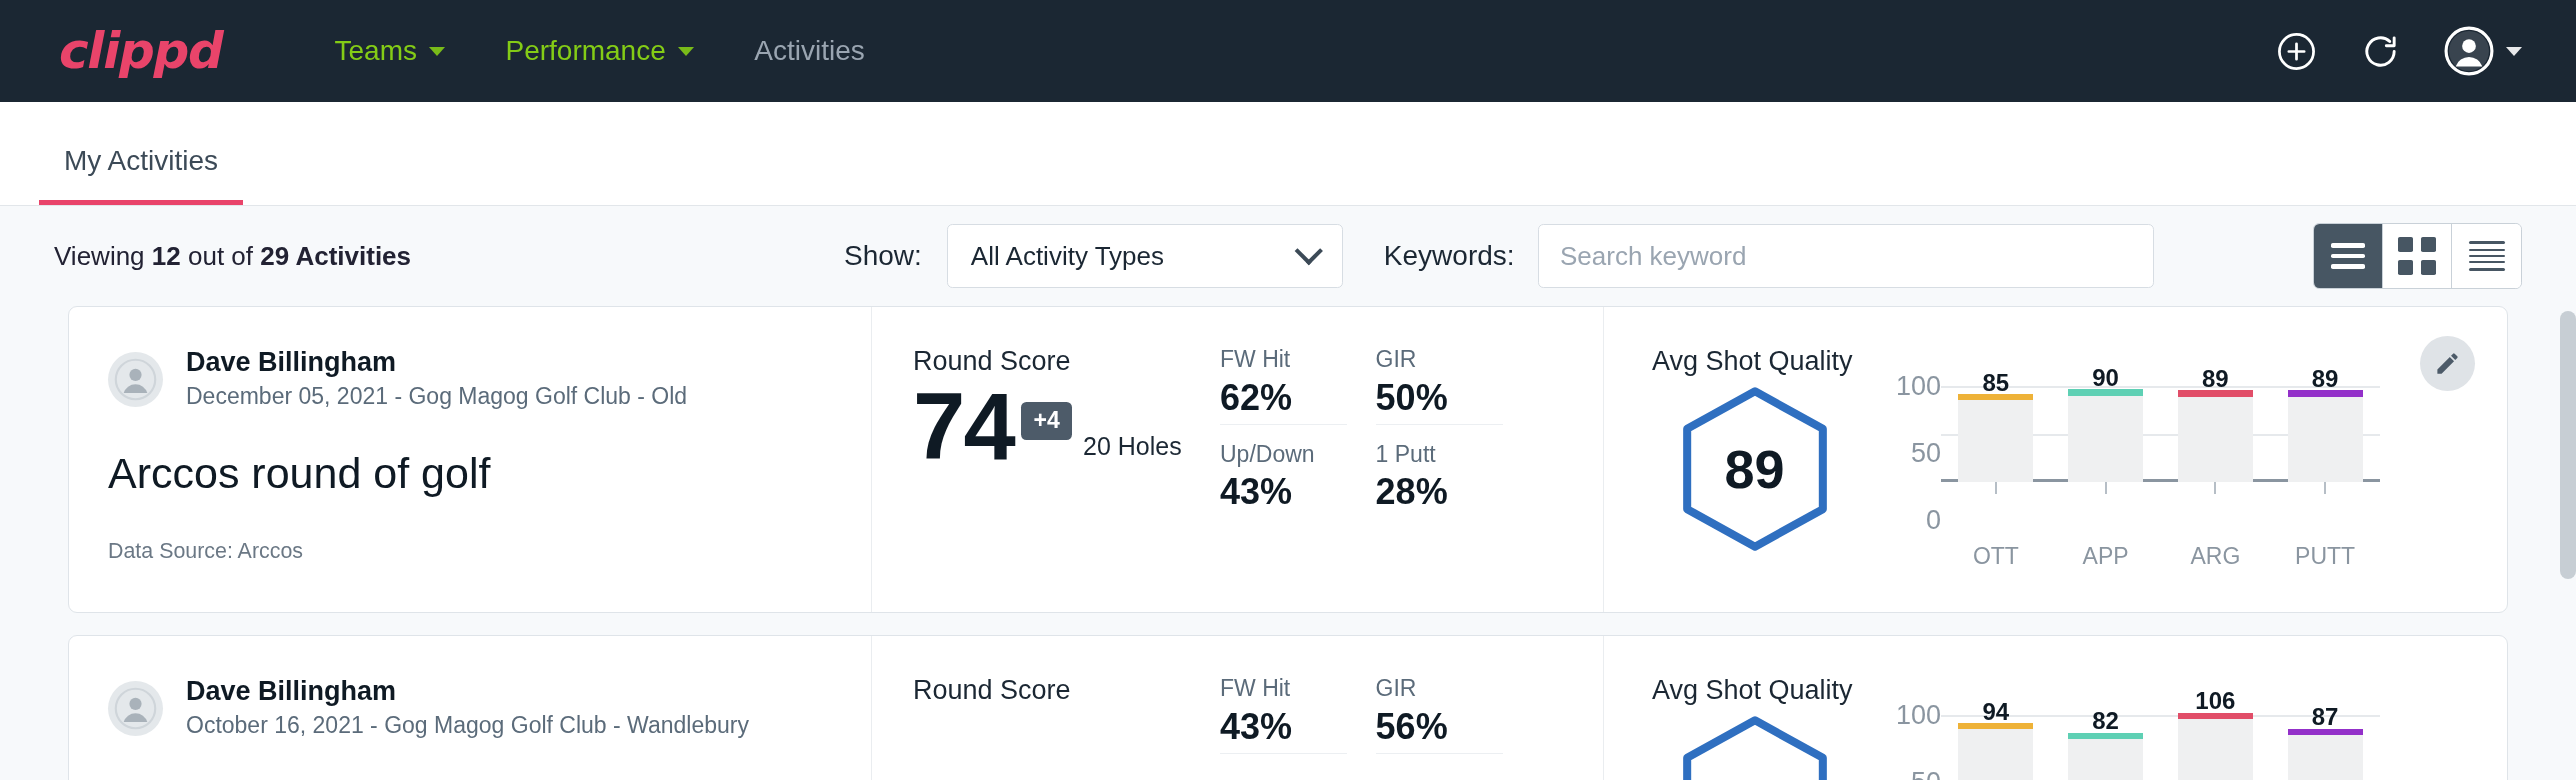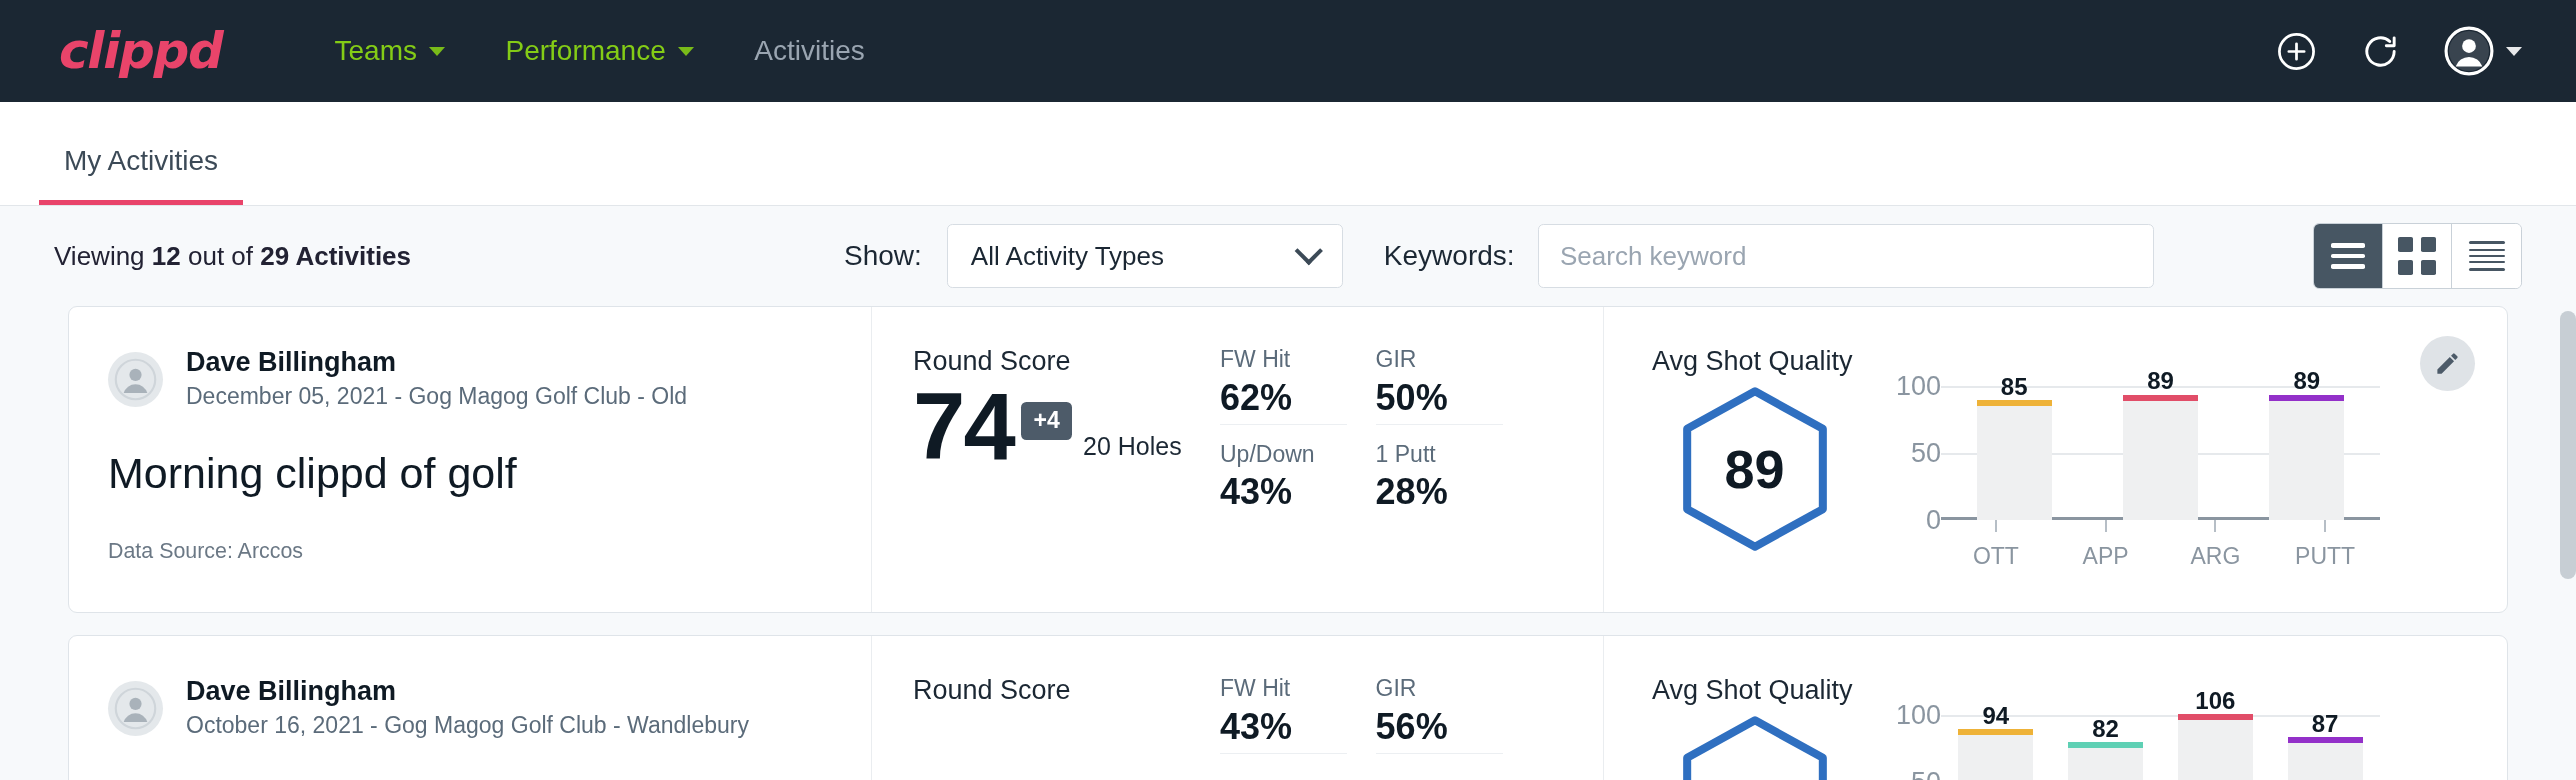--- a/index.html
+++ b/index.html
@@ -221,21 +221,21 @@
   }
 
   
   .chart { margin-left: 32px; padding-top: 5.4px; }
   .chart-inner { display: flex; }
   .yaxis {
     width: 52px; height: 134px; position: relative;
     font-size: 27px; color: #8a95a0;
   }
   .ytick { position: absolute; right: 0; transform: translateY(-50%); }
-  .plot { position: relative; width: 439px; height: 134px; }
+  .plot { position: relative; width: 439px; height: 96px; }
   .gridline { position: absolute; left: 0; right: 0; height: 1.8px; background: #e6e9ec; }
   .baseline { position: absolute; left: 0; right: 0; bottom: 0; height: 2.7px; background: #8a95a0; }
   .bars { position: absolute; inset: 0; display: flex; justify-content: space-around; align-items: flex-end; }
   .barcol { width: 75px; position: relative; height: 100%; display: flex; flex-direction: column; justify-content: flex-end; }
   .bar { width: 100%; background: #eff0f1; position: relative; }
   .bar-cap { position: absolute; top: -6.2px; left: 0; right: 0; height: 6.2px; }
   .bar-val {
     position: absolute; left: 0; right: 0; text-align: center;
     font-size: 24px; font-weight: 700; color: #0f1a24;
   }
@@ -361,21 +361,21 @@
             <circle cx="12" cy="12" r="11" fill="none" stroke="#cfd5da" stroke-width="1.2"></circle>
             <circle cx="12" cy="9.4" r="3.4" fill="#a9b2ba"></circle>
             <path d="M5.4 19.6a6.9 6.9 0 0 1 13.2 0z" fill="#a9b2ba"></path>
           </svg>
         </div>
         <div class="who-txt">
           <div class="nm">Dave Billingham</div>
           <div class="dt">December 05, 2021 - Gog Magog Golf Club - Old</div>
         </div>
       </div>
-      <div class="title">Morning clippd of golf</div>
+      <div class="title">Arccos round of golf</div>
       <div class="src"><span>Data Source: </span><span>Arccos</span></div>
     </div>
 
     <div class="col-score">
       <div class="sec-label">Round Score</div>
       <div class="score-row">
         <div class="score-num">74</div>
         <div class="score-badge">+4</div>
         <div class="holes">20 Holes</div>
       </div>
@@ -421,20 +421,26 @@
             </div>
             <div class="plot">
               <div class="gridline" style="top:0;"></div>
               <div class="gridline" style="top:50%;"></div>
               <div class="baseline"></div>
               <div class="bars">
                 <div class="barcol">
                   <div class="bar-val" style="bottom:89%;">85</div>
                   <div class="bar" style="height:85%;">
                       <div class="bar-cap" style="background:#eeb238"></div>
+                    </div>
+                </div>
+                <div class="barcol">
+                  <div class="bar-val" style="bottom:94%;">90</div>
+                  <div class="bar" style="height:90%;">
+                      <div class="bar-cap" style="background:#5ed0b4"></div>
                     </div>
                 </div>
                 <div class="barcol">
                   <div class="bar-val" style="bottom:93%;">89</div>
                   <div class="bar" style="height:89%;">
                       <div class="bar-cap" style="background:#e14d68"></div>
                     </div>
                 </div>
                 <div class="barcol">
                   <div class="bar-val" style="bottom:93%;">89</div>

